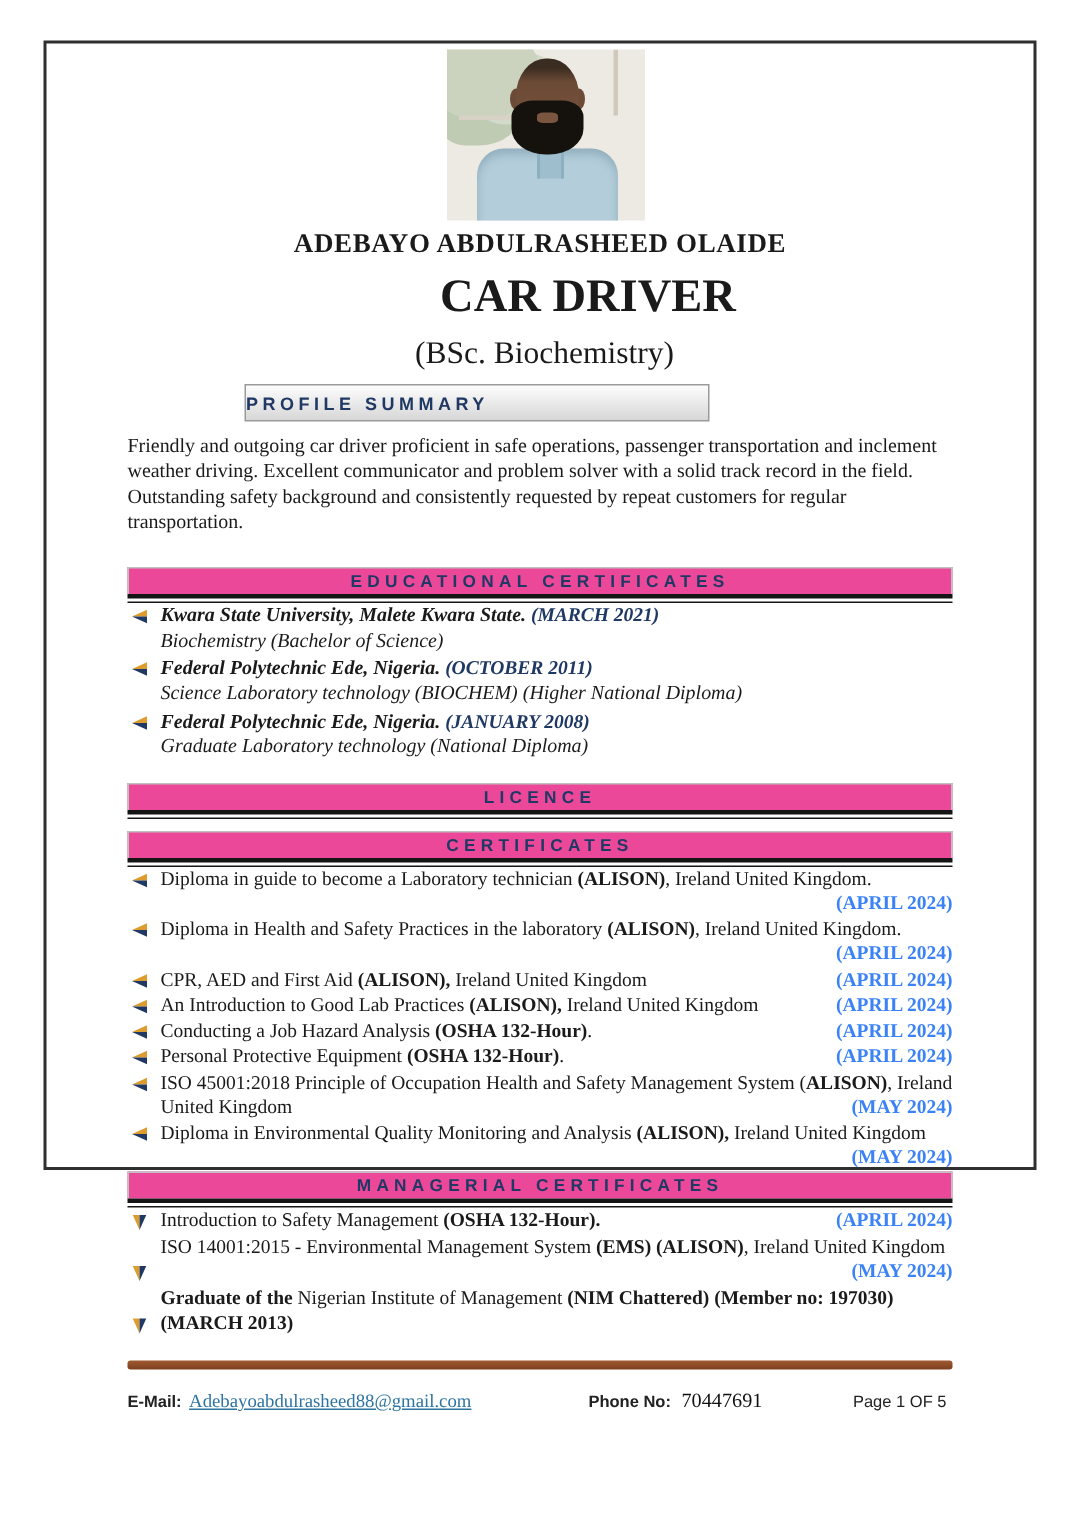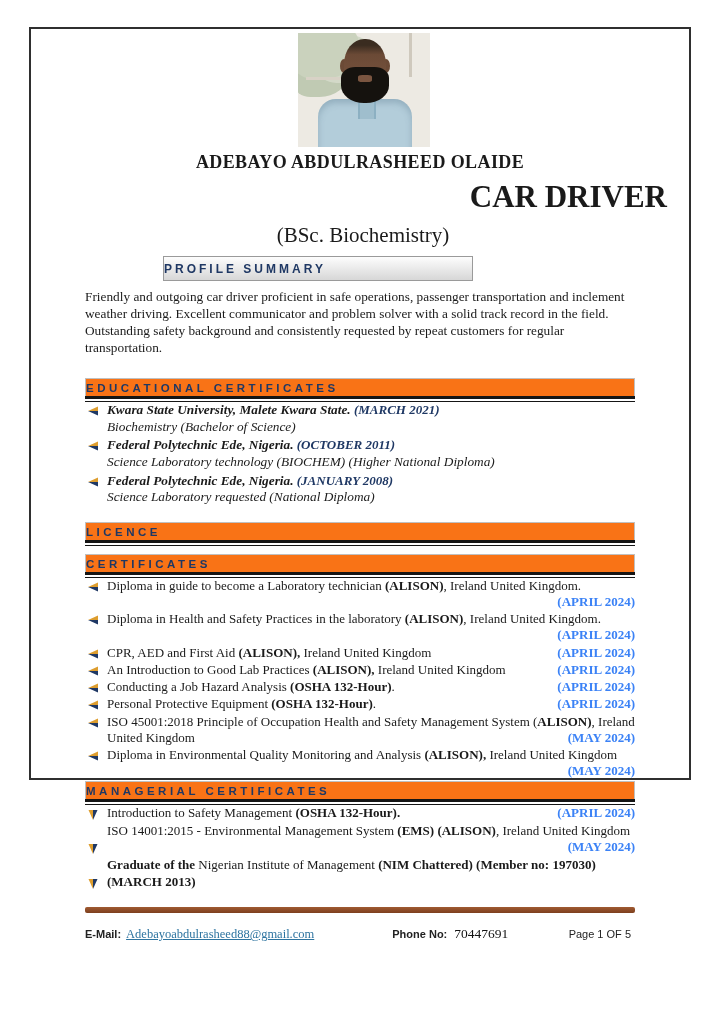--- a/index.html
+++ b/index.html
@@ -14,29 +14,29 @@
   .ph-shelf{position:absolute;left:8px;top:44px;width:40px;height:3px;background:#d8d2c6;}
   .ph-head{position:absolute;left:46px;top:6px;width:42px;height:52px;background:linear-gradient(#3a2c20 12%,#6b4a36 30%,#7a5540);border-radius:48% 48% 42% 42%;}
   .ph-ear-l{position:absolute;left:42px;top:26px;width:8px;height:14px;background:#6b4a36;border-radius:50%;}
   .ph-ear-r{position:absolute;left:84px;top:26px;width:8px;height:14px;background:#6b4a36;border-radius:50%;}
   .ph-beard{position:absolute;left:43px;top:34px;width:48px;height:36px;background:#15120e;border-radius:30% 30% 48% 48%;}
   .ph-mouth{position:absolute;left:60px;top:42px;width:14px;height:7px;background:#7a5540;border-radius:30%;}
   .ph-shirt{position:absolute;left:20px;top:66px;width:94px;height:52px;background:#b3cdda;border-radius:18px 18px 0 0;box-shadow:inset 0 4px 6px rgba(90,120,140,.35);}
   .ph-collar{position:absolute;left:60px;top:66px;width:14px;height:20px;background:#9fbecd;border-left:2px solid #8cb0c2;border-right:2px solid #8cb0c2;}
 
   .name{margin-top:5px;text-align:center;font-weight:bold;font-size:18px;letter-spacing:.4px;}
-  .role{margin-top:6px;text-align:right;font-weight:bold;font-size:31px;transform:translateX(32px);}
+  .role{margin-top:6px;text-align:center;font-weight:bold;font-size:31px;transform:translateX(32px);}
   .degree{margin-top:8px;text-align:center;font-size:21px;transform:translateX(3px);}
 
   .profile-bar{width:308px;margin:8px 0 0 78px;background:linear-gradient(#fdfdfd,#d7d7d7);border:1px solid #9a9a9a;text-align:left;padding:5px 0 4px 0;
     font-family:"Liberation Sans","DejaVu Sans",sans-serif;font-weight:bold;font-size:12px;letter-spacing:3px;color:#1f3864;}
   .profile-text{margin-top:7px;font-size:13.3px;line-height:1.28;text-align:left;}
 
   .section{margin-top:0;}
-  .section-bar{background:#f97316;border:1px solid #c0c0c0;border-bottom:none;padding:3px 0 2px 0;
+  .section-bar{background:#ec4899;border:1px solid #c0c0c0;border-bottom:none;text-align:center;padding:3px 0 2px 0;
     font-family:"Liberation Sans","DejaVu Sans",sans-serif;font-weight:bold;font-size:11.5px;letter-spacing:3.5px;color:#1f3864;}
   .section-rule{height:2px;border-top:3px solid #151515;border-bottom:1px solid #151515;}
 
   ul.plain{list-style:none;margin:0;padding:0;}
   li.row{display:flex;align-items:flex-start;font-size:13px;line-height:1.25;}
   .bullet{flex:0 0 auto;width:12px;height:12px;margin:3px 8px 0 2px;}
   .bullet.down svg{transform:rotate(-90deg);}
   .bullet svg{display:block;}
   .li-body{flex:1 1 auto;}
   .b{font-weight:bold;}
@@ -117,21 +117,21 @@
           <span class="edu-course">Science Laboratory technology (BIOCHEM) (Higher National Diploma)</span></span>
         </li>
         <li class="row">
           <span class="bullet">
               <svg width="12" height="12" viewBox="0 0 12 12">
                 <polygon points="11,1.5 1,6 11,6" fill="#dd9d2e"></polygon>
                 <polygon points="11,6 1,6 11,10.5" fill="#1f3864"></polygon>
               </svg>
             </span>
           <span class="li-body"><span class="edu-school">Federal Polytechnic Ede, Nigeria.</span> <span class="navy">(JANUARY 2008)</span><br>
-          <span class="edu-course">Science Laboratory requested (National Diploma)</span></span>
+          <span class="edu-course">Graduate Laboratory technology (National Diploma)</span></span>
         </li>
       </ul>
     </div>
 
     <div class="gap-m"></div>
 
     <div class="section">
       <div class="section-bar">LICENCE</div>
       <div class="section-rule"></div>
     </div>

